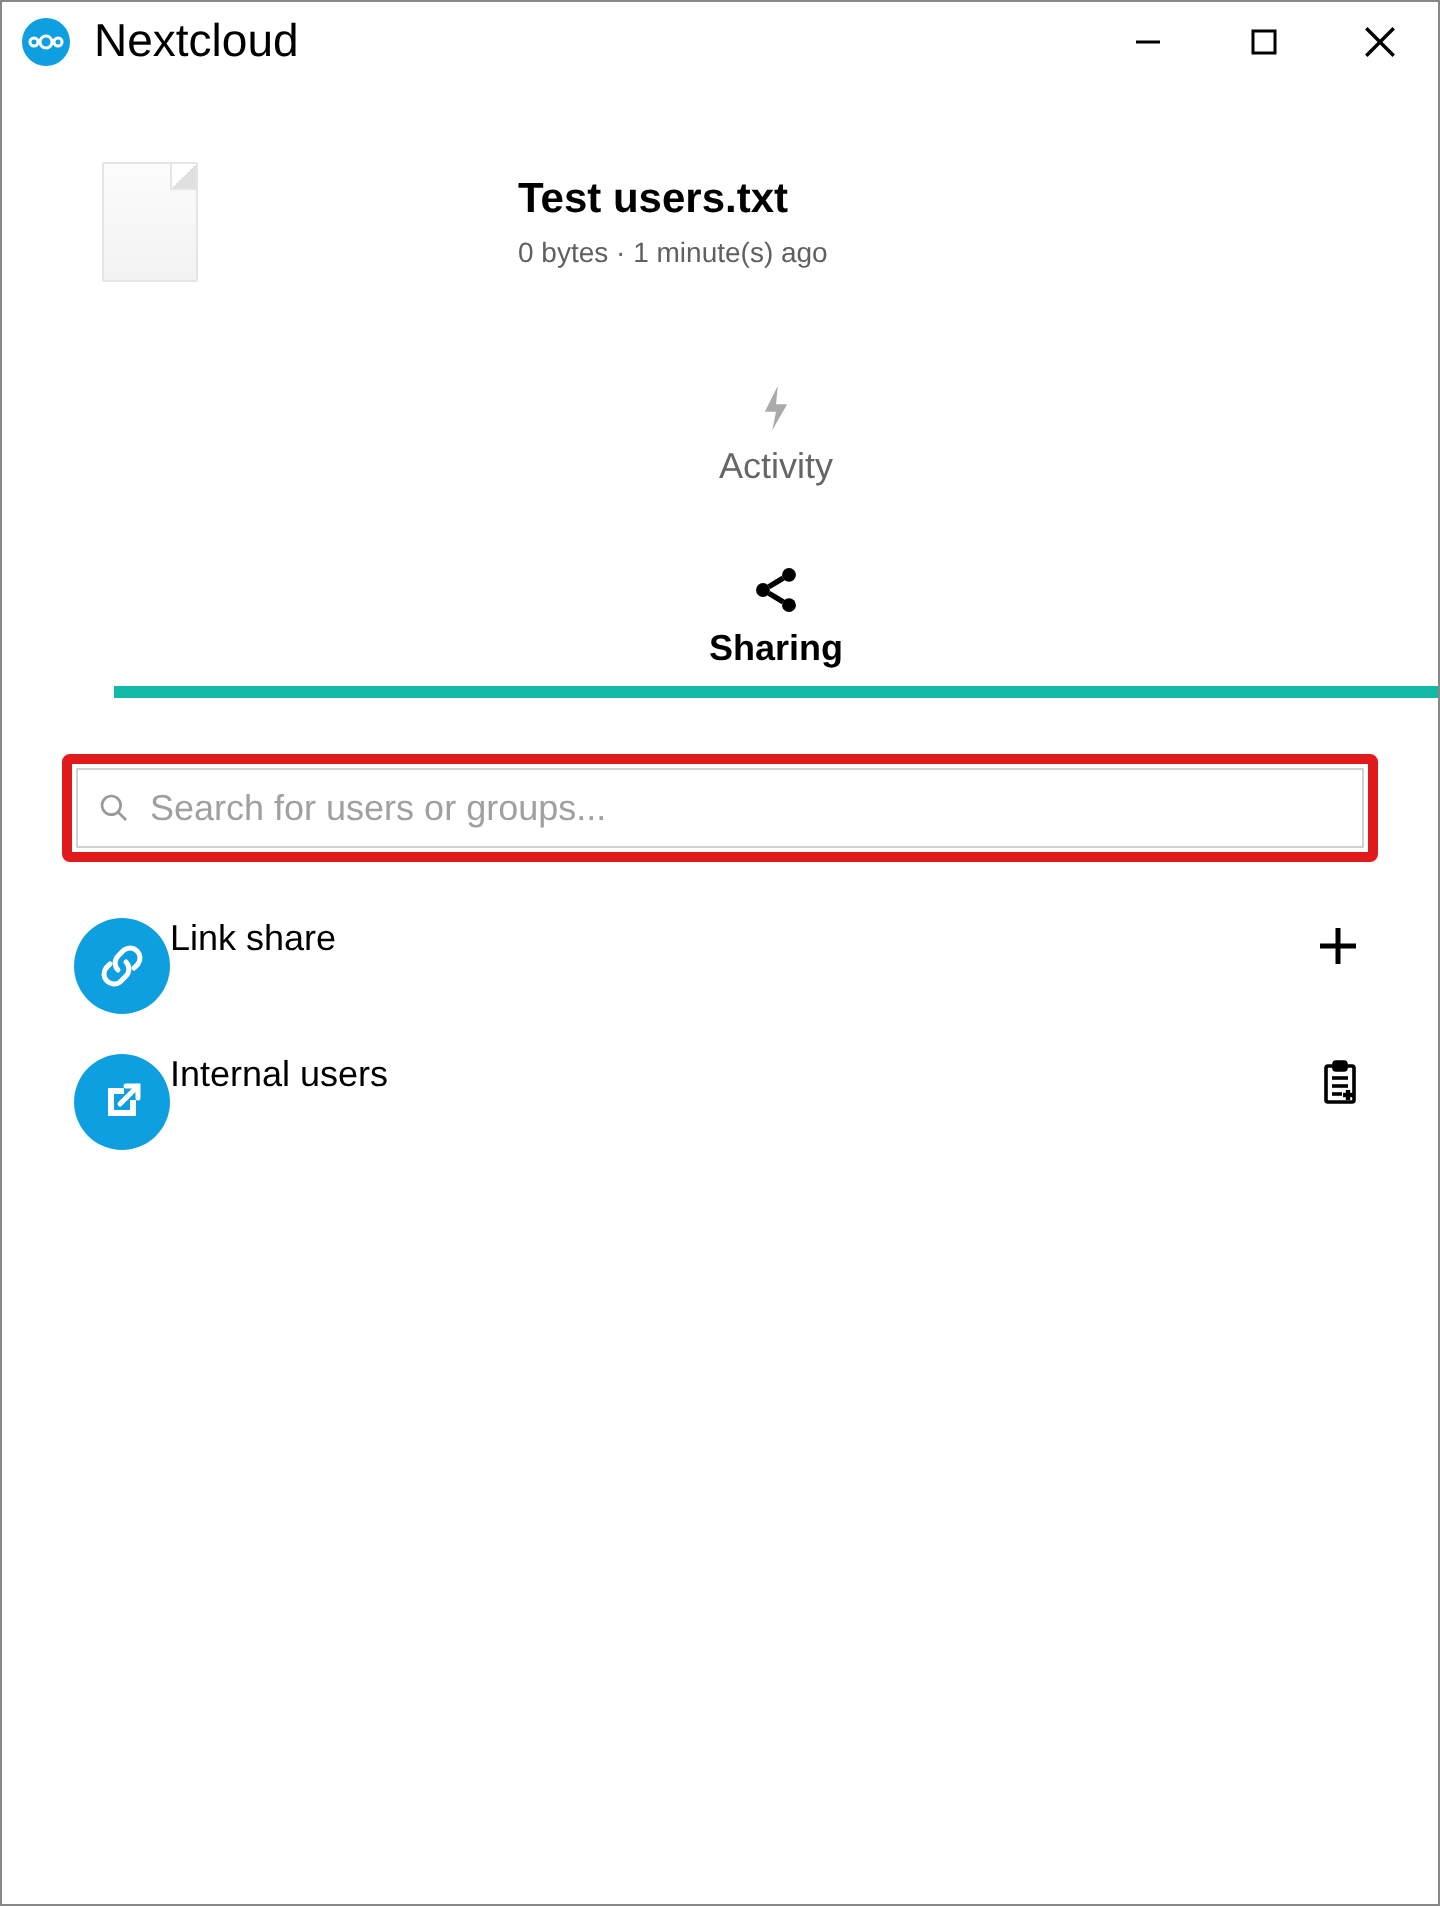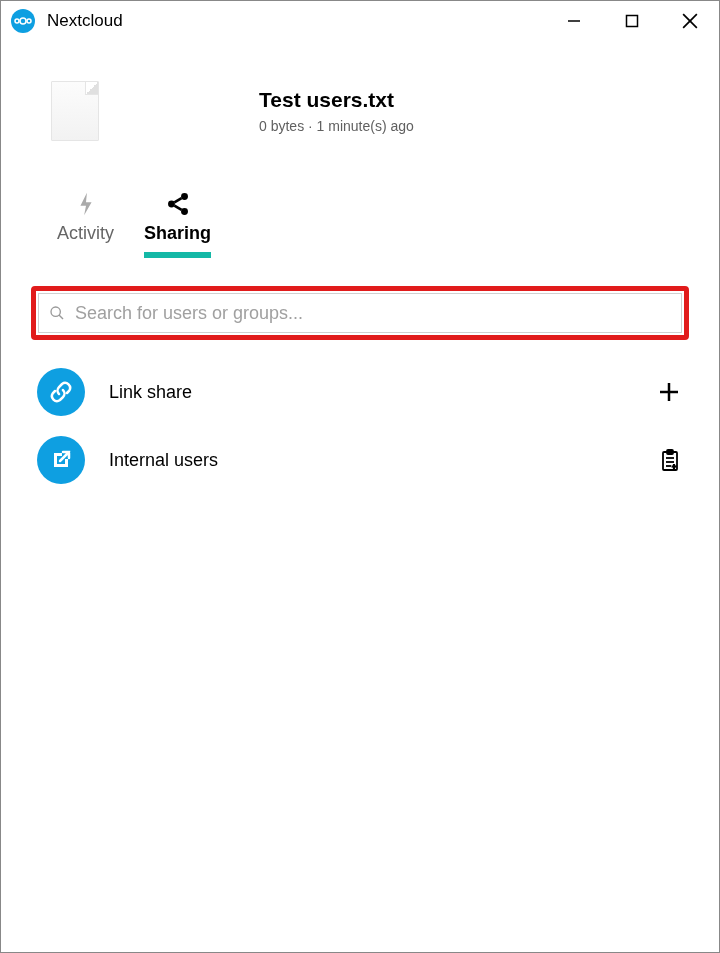--- a/index.html
+++ b/index.html
@@ -20,21 +20,21 @@
     border-bottom: 1px solid #fff;
   }
   .titlebar .appicon {
     width: 24px; height: 24px;
     background: #0e9fe1;
     border-radius: 50%;
     display: flex; align-items: center; justify-content: center;
     margin-right: 12px;
   }
   .appicon svg { width: 18px; height: 10px; }
-  .titlebar .title { font-size: 17px; color: #000; }
+  .titlebar .title { font-size: 23px; color: #000; }
   .winbtns { margin-left: auto; display: flex; }
   .winbtns div {
     width: 58px; height: 40px;
     display: flex; align-items: center; justify-content: center;
     font-size: 14px;
   }
   .winbtns svg { stroke: #000; stroke-width: 1.5; fill: none; }
   .fileinfo {
     display: flex;
     align-items: center;
@@ -57,20 +57,21 @@
     border-left: 1px solid #e5e5e5;
     border-bottom: 1px solid #e5e5e5;
   }
   .filemeta h2 { font-size: 21px; font-weight: 700; color: #000; }
   .filemeta .sub { color: #606060; font-size: 14px; margin-top: 6px; }
   .tabs {
     display: flex;
     gap: 30px;
     padding-left: 56px;
     margin-top: 30px;
+    flex-direction: column;
   }
   .tab {
     display: flex; flex-direction: column; align-items: center;
     padding-bottom: 8px;
     cursor: pointer;
   }
   .tab .ticon { height: 26px; display:flex; align-items:center; justify-content:center; }
   .tab .tlabel { font-size: 18px; margin-top: 6px; color: #666; }
   .tab.active .tlabel { color: #000; font-weight: 700; }
   .tab.active { border-bottom: 6px solid #14b8a6; }
@@ -93,23 +94,23 @@
   .searchbox .corner-tl, .searchbox .corner-tr,
   .searchbox .corner-bl, .searchbox .corner-br { display:none; }
   .searchbox svg { width: 16px; height: 16px; stroke:#999; fill:none; stroke-width:2; margin-right: 10px; flex-shrink:0; }
   .searchbox input {
     border: none; outline: none;
     font-size: 18px; color: #0c4a6e; width: 100%;
     font-family: inherit;
   }
   .searchbox input::placeholder { color: #a0a0a0; }
   .share-row {
-    display: flex; align-items: center;
+    display: flex; align-items: flex-start;
     padding: 10px 6px;
-    gap: 24px;
+    gap: 0;
   }
   .share-row .circle {
     width: 48px; height: 48px;
     background: #0e9fe1;
     border-radius: 50%;
     display: flex; align-items: center; justify-content: center;
     flex-shrink: 0;
   }
   .share-row .circle svg { width: 24px; height: 24px; fill: #fff; stroke:#fff; }
   .share-row .label { font-size: 18px; color: #000; flex: 1; }

